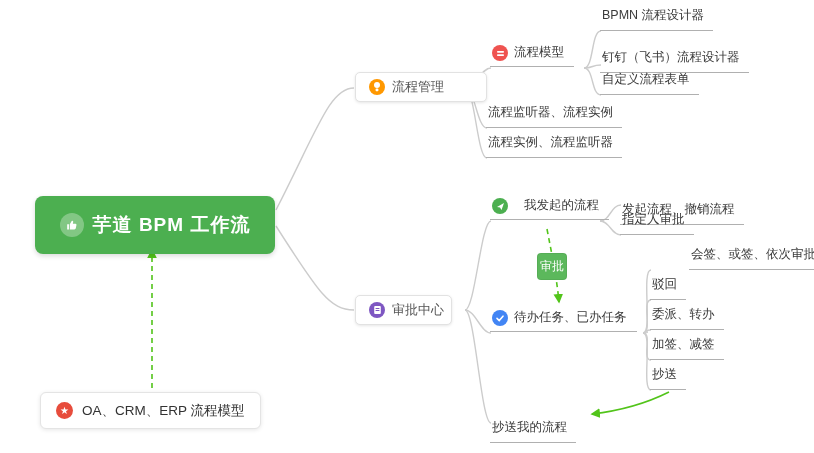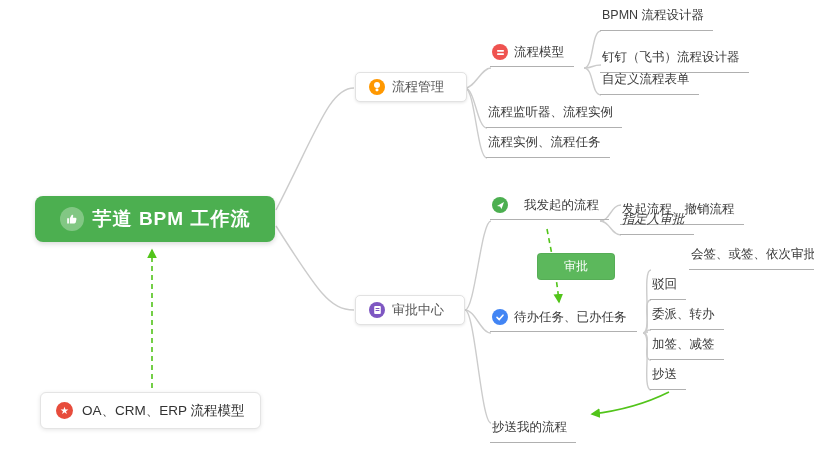--- a/index.html
+++ b/index.html
@@ -16,66 +16,66 @@
   }
   *{margin:0;padding:0;box-sizing:border-box;}
   body{font-family:"Liberation Sans","DejaVu Sans",sans-serif;background:#fff;}
   .canvas{position:relative;width:814px;height:453px;background:#fff;overflow:hidden;}
   svg.edges{position:absolute;left:0;top:0;width:814px;height:453px;pointer-events:none;}
   svg.edges path.edge{fill:none;stroke:var(--edge-gray);stroke-width:1.4;}
   svg.edges path.garrow{fill:none;stroke:var(--arrow-green);stroke-width:1.6;}
   svg.edges path.dashed{stroke-dasharray:5 4;}
   svg.edges marker path{fill:var(--arrow-green);}
 
-  .root-node{position:absolute;left:35px;top:196px;width:240px;height:46px;
+  .root-node{position:absolute;left:35px;top:196px;width:240px;height:58px;
     background:var(--root-bg);border-radius:8px;display:flex;align-items:center;
     justify-content:center;gap:9px;color:#fff;font-size:19px;font-weight:bold;
     letter-spacing:1px;box-shadow:0 2px 5px rgba(0,0,0,.15);cursor:pointer;}
   .root-icon{width:24px;height:24px;border-radius:50%;background:rgba(255,255,255,.3);
     display:inline-flex;align-items:center;justify-content:center;flex:none;}
 
   .boxnode{position:absolute;height:30px;background:#fff;border:1px solid #e2e2e2;
     border-radius:5px;box-shadow:0 1px 3px rgba(0,0,0,.10);display:flex;align-items:center;
     gap:7px;padding:0 13px;font-size:13px;color:#555;white-space:nowrap;cursor:pointer;}
-  #n-process-mgmt{left:355px;top:72px;width:112px;}
-  #n-approval-center{left:355px;top:295px;width:110px;}
+  #n-process-mgmt{left:355px;top:72px;width:132px;}
+  #n-approval-center{left:355px;top:295px;width:97px;}
 
   .cicon{width:16px;height:16px;border-radius:50%;display:inline-flex;align-items:center;
     justify-content:center;flex:none;color:#fff;font-size:9px;line-height:1;}
   .ic-bulb{background:var(--icon-bulb);}
   .ic-model{background:var(--icon-model);}
   .ic-clipboard{background:var(--icon-clipboard);}
   .ic-send{background:var(--icon-send);}
   .ic-tasks{background:var(--icon-tasks);}
   .ic-star{background:var(--icon-star);width:17px;height:17px;font-size:10px;}
 
   .leaf{position:absolute;font-size:12.5px;color:#3a3a3a;white-space:nowrap;
     padding:0 9px 6px 2px;border-bottom:1px solid #b0b0b0;cursor:pointer;}
-  .ileaf{position:absolute;display:flex;align-items:flex-start;gap:6px;font-size:12.5px;
+  .ileaf{position:absolute;display:flex;align-items:flex-end;gap:6px;font-size:12.5px;
     color:#3a3a3a;white-space:nowrap;padding:0 10px 5px 2px;border-bottom:1px solid #b0b0b0;cursor:pointer;}
 
   #l-bpmn{left:600px;top:7px;}
   #l-dingtalk{left:600px;top:49px;}
   #l-customform{left:600px;top:71px;}
   #l-listener{left:486px;top:104px;}
   #l-instance{left:486px;top:134px;}
   #n-process-model{left:490px;top:44px;}
   #n-my-initiated{left:490px;top:197px;gap:16px;}
   #l-initiate{left:620px;top:181px;margin-top:20px;}
-  #l-assignee{left:620px;top:211px;font-style:italic;}
+  #l-assignee{left:620px;top:211px;}
   #n-todo-done{left:490px;top:309px;}
   #l-countersign{left:650px;top:246px;margin-left:39px;}
   #l-reject{left:650px;top:276px;}
   #l-delegate{left:650px;top:306px;}
   #l-addsign{left:650px;top:336px;}
   #l-cc{left:650px;top:366px;text-align:right;}
   #l-cc-my{left:490px;top:419px;}
 
   .badge{position:absolute;left:537px;top:253px;background:var(--badge-bg);color:#fff;
-    font-size:12px;padding:4px 26px;border-radius:4px;border:1px solid rgba(0,0,0,.06);cursor:pointer;}
+    font-size:12px;padding:4px 2px;border-radius:4px;border:1px solid rgba(0,0,0,.06);cursor:pointer;}
 
   .note-node{position:absolute;left:40px;top:392px;height:37px;background:#fff;
     border:1px solid #e4e4e4;border-radius:6px;box-shadow:0 1px 4px rgba(0,0,0,.10);
     display:flex;align-items:center;gap:9px;padding:0 15px;font-size:13.5px;color:#333;
     white-space:nowrap;cursor:pointer;}
 </style>
 </head>
 <body>
 
 <div class="canvas">
@@ -137,21 +137,21 @@
           <rect x="1" y="5.3" width="7" height="1.7" rx="0.8" fill="#fff"></rect>
         </svg>
     </span>
     <span>流程模型</span>
   </div>
 
   <div class="leaf" id="l-bpmn">BPMN 流程设计器</div>
   <div class="leaf" id="l-dingtalk">钉钉（飞书）流程设计器</div>
   <div class="leaf" id="l-customform">自定义流程表单</div>
   <div class="leaf" id="l-listener">流程监听器、流程实例</div>
-  <div class="leaf" id="l-instance">流程实例、流程任务</div>
+  <div class="leaf" id="l-instance">流程实例、流程监听器</div>
 
   <div class="boxnode" id="n-approval-center">
     <span class="cicon ic-clipboard">
       <svg width="9" height="10" viewBox="0 0 9 10">
           <rect x="1.2" y="1" width="6.6" height="8" rx="1" fill="#fff"></rect>
           <rect x="2.6" y="3" width="3.8" height="1" fill="#7e57c2"></rect>
           <rect x="2.6" y="5" width="3.8" height="1" fill="#7e57c2"></rect>
         </svg>
     </span>
     <span>审批中心</span>

